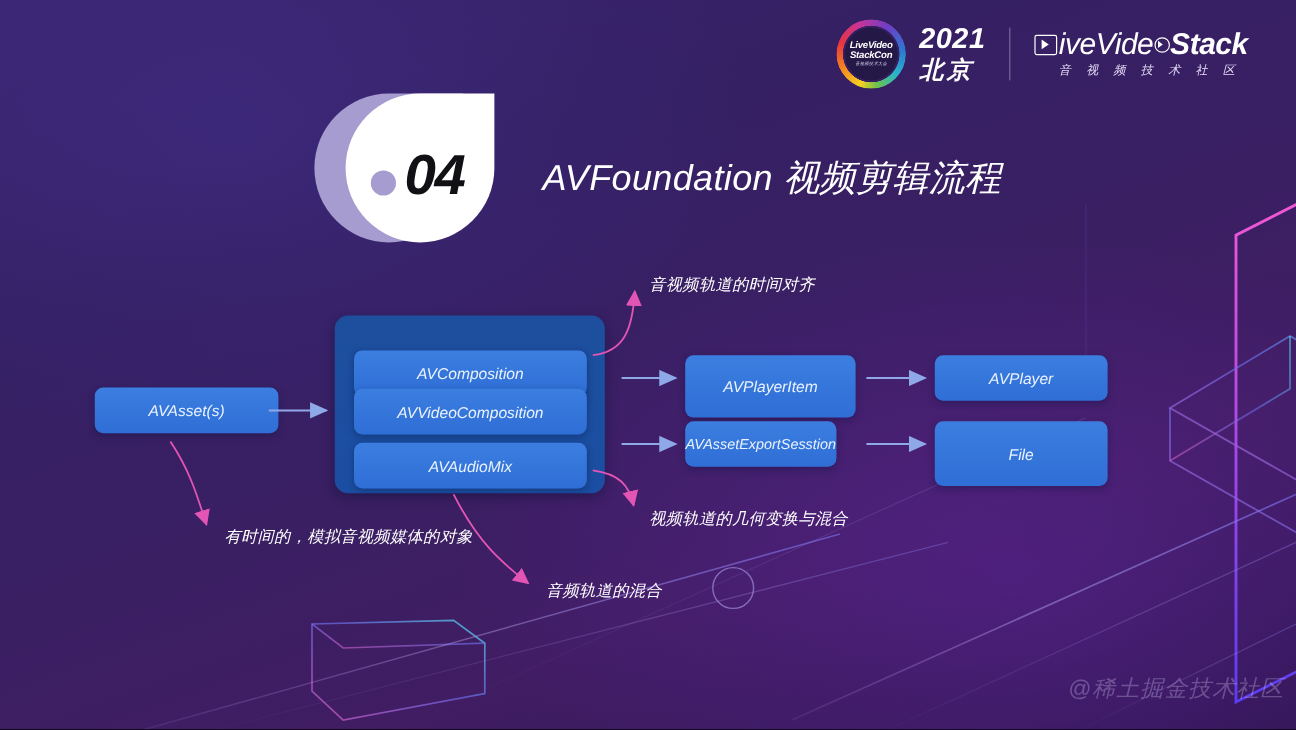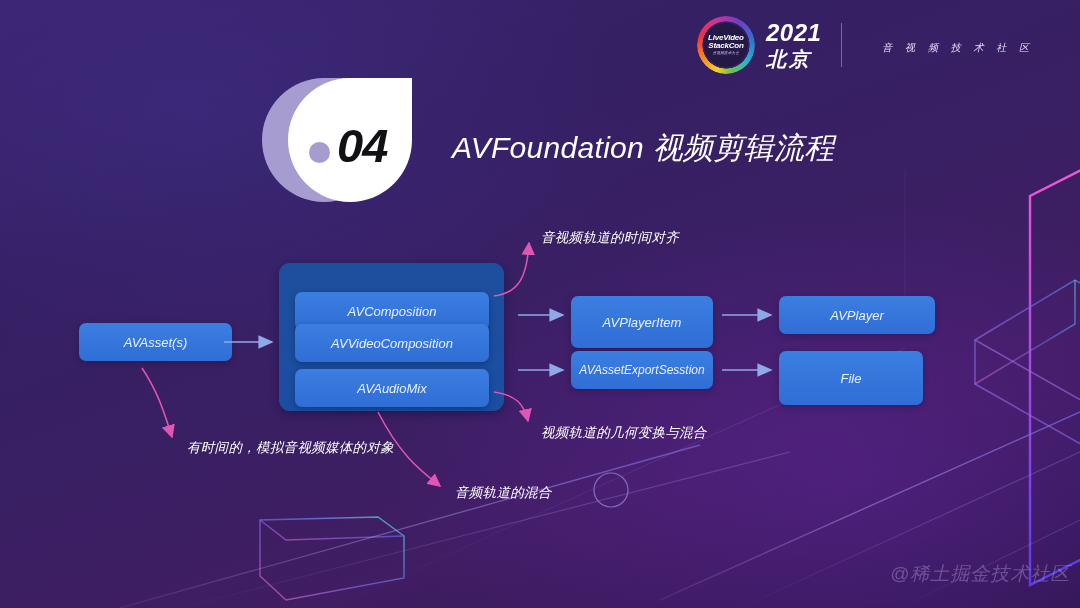--- a/index.html
+++ b/index.html
@@ -113,22 +113,22 @@
     background: linear-gradient(180deg, #1d4f9e 0%, #1b4ea2 100%);
     border-radius: 11px;
     box-shadow: 0 3px 10px rgba(8,16,50,.4);
   }
 
   .n-asset      { left: 79px;  top: 323px; width: 153px; height: 38px; }
   .n-comp       { left: 295px; top: 292px; width: 194px; height: 38px; }
   .n-vcomp      { left: 295px; top: 324px; width: 194px; height: 38px; }
   .n-amix       { left: 295px; top: 369px; width: 194px; height: 38px; }
   .n-playeritem { left: 571px; top: 296px; width: 142px; height: 52px; }
-  .n-player     { left: 779px; top: 296px; width: 156px; height: 38px; }
-  .n-export     { left: 571px; top: 351px; width: 142px; height: 38px; justify-content: center; }
+  .n-player     { left: 779px; top: 296px; width: 144px; height: 38px; }
+  .n-export     { left: 571px; top: 351px; width: 126px; height: 38px; justify-content: center; }
   .n-file       { left: 779px; top: 351px; width: 144px; height: 54px; }
   .n-export .lbl { font-size: 12px; }
 
   .flow-svg { position: absolute; inset: 0; width: 1080px; height: 608px; pointer-events: none; }
 
   
   .anno { position: absolute; color: #ffffff; font-size: 13.5px; white-space: nowrap; letter-spacing: .3px; }
   .a-align  { left: 541px; top: 229px; }
   .a-geo    { left: 541px; top: 424px; }
   .a-audio  { left: 455px; top: 484px; }
@@ -209,20 +209,27 @@
     </div>
 
     <div class="year-cn">
       <div class="yr">2021</div>
       <div class="cn">北京</div>
     </div>
 
     <div class="hdr-divider"></div>
 
     <div class="lvs-word">
+      <div class="wmain">
+        <span class="play"></span>
+          <span class="thin">ive</span>
+          <span class="thin">Vide</span>
+          <span class="odot"></span>
+          <span class="bold">Stack</span>
+      </div>
       <div class="lvs-sub">
         <span class="rule"></span>
         <span class="txt">音 视 频 技 术 社 区</span>
         <span class="rule"></span>
       </div>
     </div>
   </div>
 
   <div class="num-wrap">
     <div class="num-shadow"></div>

